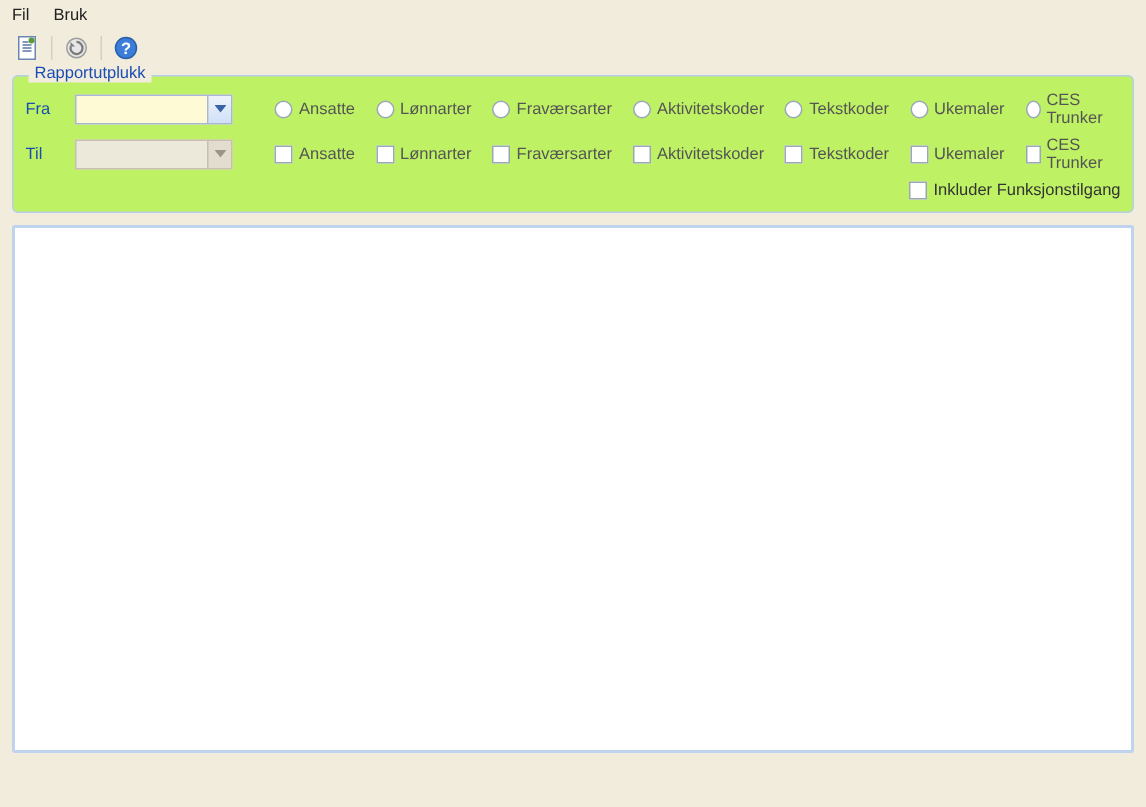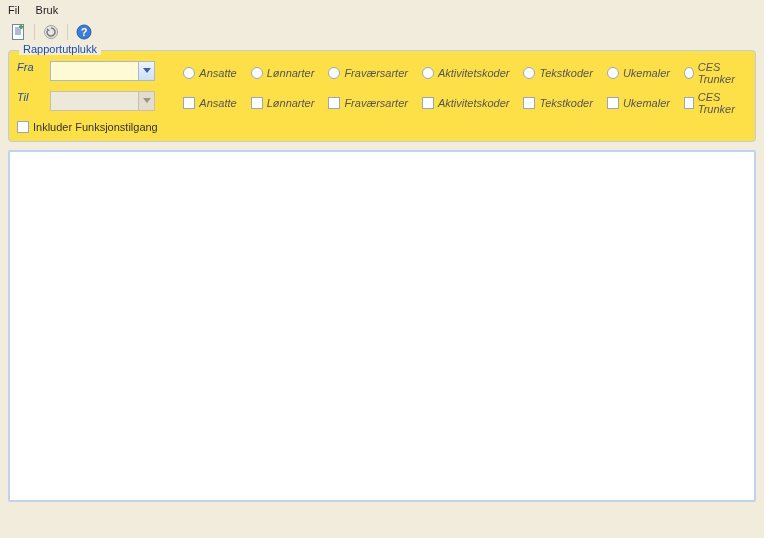--- a/index.html
+++ b/index.html
@@ -39,37 +39,37 @@
   }
   .tool-sep {
     width: 1px;
     height: 16px;
     background: #d8d0bd;
   }
   .fieldset {
     margin: 4px 8px;
     border: 1px solid #b7cde8;
     border-radius: 4px;
-    background: #fde047;
+    background: #bef264;
     position: relative;
     padding: 10px 8px 8px 8px;
   }
   .fieldset-legend {
     position: absolute;
     top: -8px;
     left: 10px;
     background: #f2ecdd;
     padding: 0 4px;
     color: #1a4db3;
   }
   .row {
     display: flex;
+    align-items: center;
     margin-bottom: 6px;
     gap: 6px;
-    font-style: italic;
   }
   .row-label {
     width: 28px;
     color: #1a4db3;
   }
   .dropdown {
     display: inline-flex;
     align-items: center;
     width: 108px;
     height: 20px;
@@ -119,20 +119,21 @@
     height: 12px;
     border: 1px solid #9aa7b8;
     background: #fff;
     display: inline-block;
   }
   .extras {
     display: flex;
     align-items: center;
     gap: 40px;
     margin-top: 2px;
+    justify-content: flex-end;
   }
   .extras .opt { color: #333; }
   .content-panel {
     margin: 8px;
     border: 2px solid #bfd3ee;
     border-radius: 2px;
     background: #fff;
     height: 352px;
   }
   .cursor-bar {

